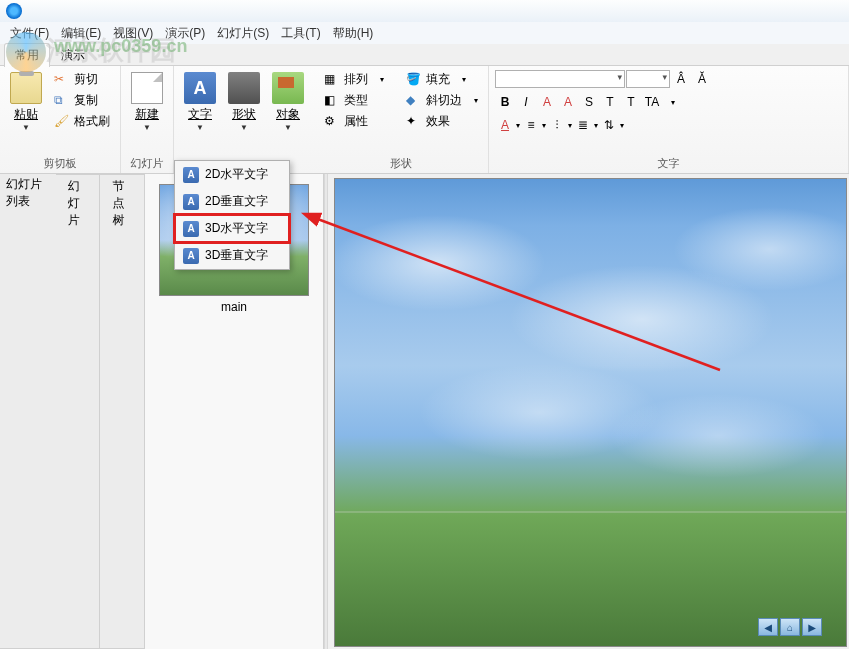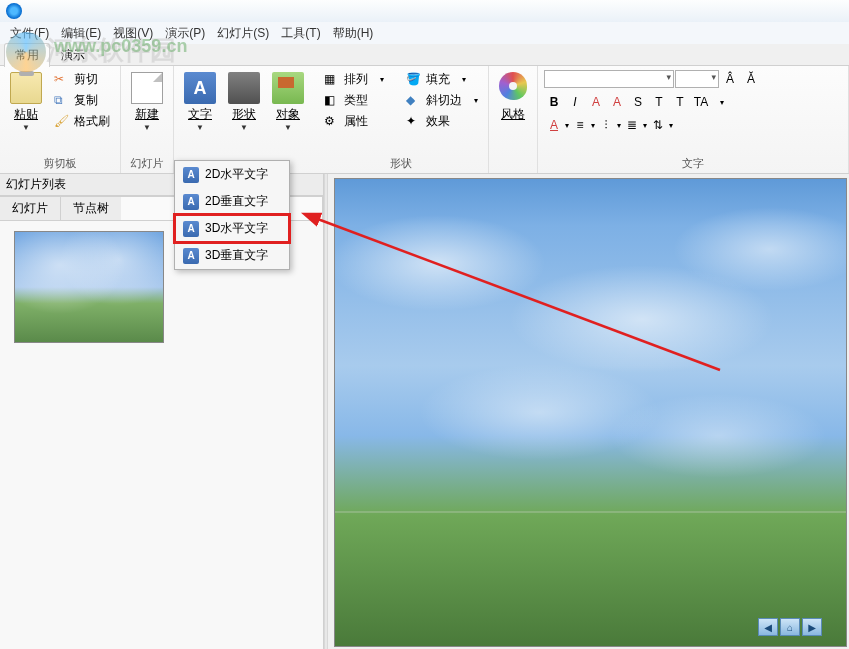--- a/index.html
+++ b/index.html
@@ -38,21 +38,21 @@
 .small-btn { display: flex; align-items: center; gap: 4px; padding: 1px 4px; cursor: pointer; font-size: 12px; border-radius: 2px; }
 .icon-sm { width: 16px; height: 16px; flex-shrink: 0; }
 
 
 .dropdown { position: absolute; left: 174px; top: 160px; width: 116px; background: #f6f6f6; border: 1px solid #b0b0b0; box-shadow: 2px 2px 6px rgba(0,0,0,0.25); z-index: 50; }
 .dropdown-item { display: flex; align-items: center; gap: 6px; padding: 5px 8px; font-size: 12px; cursor: pointer; }
 .dropdown-item.highlight { outline: 3px solid #e02020; outline-offset: -1px; }
 
 
 .main { display: flex; height: calc(100% - 174px); }
-.left-panel { width: 324px; background: #f8f8f8; border-right: 1px solid #d0d0d0; display: flex; flex-direction: column; }
+.left-panel { width: 324px; background: #f8f8f8; border-right: 1px solid #d0d0d0; display: flex; flex-direction: row; }
 .panel-title { background: #ececec; border-bottom: 1px solid #d0d0d0; padding: 2px 6px; font-size: 12px; }
 .panel-tabs { display: flex; border-bottom: 1px solid #d0d0d0; }
 .panel-tab { padding: 3px 12px; font-size: 12px; border: 1px solid #d0d0d0; border-bottom: none; background: #ececec; margin-right: -1px; cursor: pointer; }
 .panel-tab:first-child { border-left: none; }
 .panel-extra { flex: 1; border: 1px solid #d0d0d0; border-bottom: none; border-left: none; background: #fafafa; }
 .thumb-area { padding: 10px; }
 .thumb { width: 150px; height: 112px; border: 1px solid #888; background: linear-gradient(#6ca3e0 0%,#a8c8ed 50%,#7fb068 65%,#5a8a4a 100%); margin-left: 4px; position: relative; }
 .thumb::before { content:""; position:absolute; inset:0; background: radial-gradient(ellipse at 30% 30%, rgba(255,255,255,0.55), transparent 45%), radial-gradient(ellipse at 70% 25%, rgba(255,255,255,0.5), transparent 40%); }
 .thumb-label { text-align: center; font-size: 12px; margin-top: 4px; width: 158px; }
 
@@ -209,29 +209,20 @@
           </div>
         <div class="small-btn">
             <span class="icon-sm">✦</span>
             <span>效果</span>
           </div>
       </div>
     </div>
     <div class="ribbon-group-label">形状</div>
   </div>
 
-  <div class="ribbon-group">
-    <div class="ribbon-group-content">
-      <div class="big-btn">
-        <div class="ic-palette"></div>
-        <span class="label" style="margin-top:6px;">风格</span>
-      </div>
-    </div>
-    <div class="ribbon-group-label">&nbsp;</div>
-  </div>
 
   <div class="ribbon-group" style="flex:1;">
     <div style="display:flex;flex-direction:column;gap:2px;">
       <div class="fmt-row">
         <span class="combo" style="width:130px;"></span>
         <span class="combo" style="width:44px;"></span>
         <span class="fmt-btn">Â</span>
         <span class="fmt-btn">Ǎ</span>
       </div>
       <div class="fmt-row">
@@ -284,20 +275,21 @@
 <div class="main">
   <div class="left-panel">
     <div class="panel-title">幻灯片列表</div>
     <div class="panel-tabs">
       <div class="panel-tab">幻灯片</div>
       <div class="panel-tab">节点树</div>
       <div class="panel-extra"></div>
     </div>
     <div class="thumb-area">
       <div class="thumb"></div>
+      <div class="thumb-label">main</div>
     </div>
   </div>
   <div class="vsplit"></div>
   <div class="viewport">
     <div class="canvas">
       <div class="nav-ctrls">
         <div class="nav-btn">◀</div>
         <div class="nav-btn">⌂</div>
         <div class="nav-btn">▶</div>
       </div>

